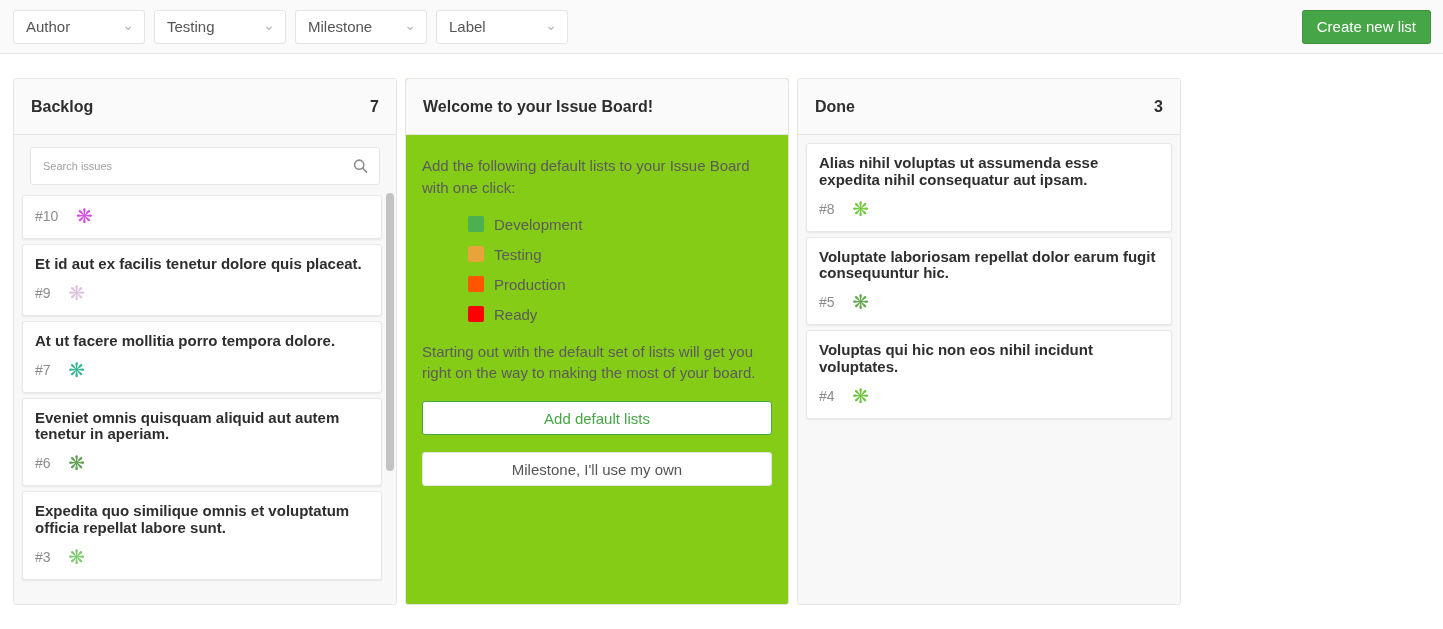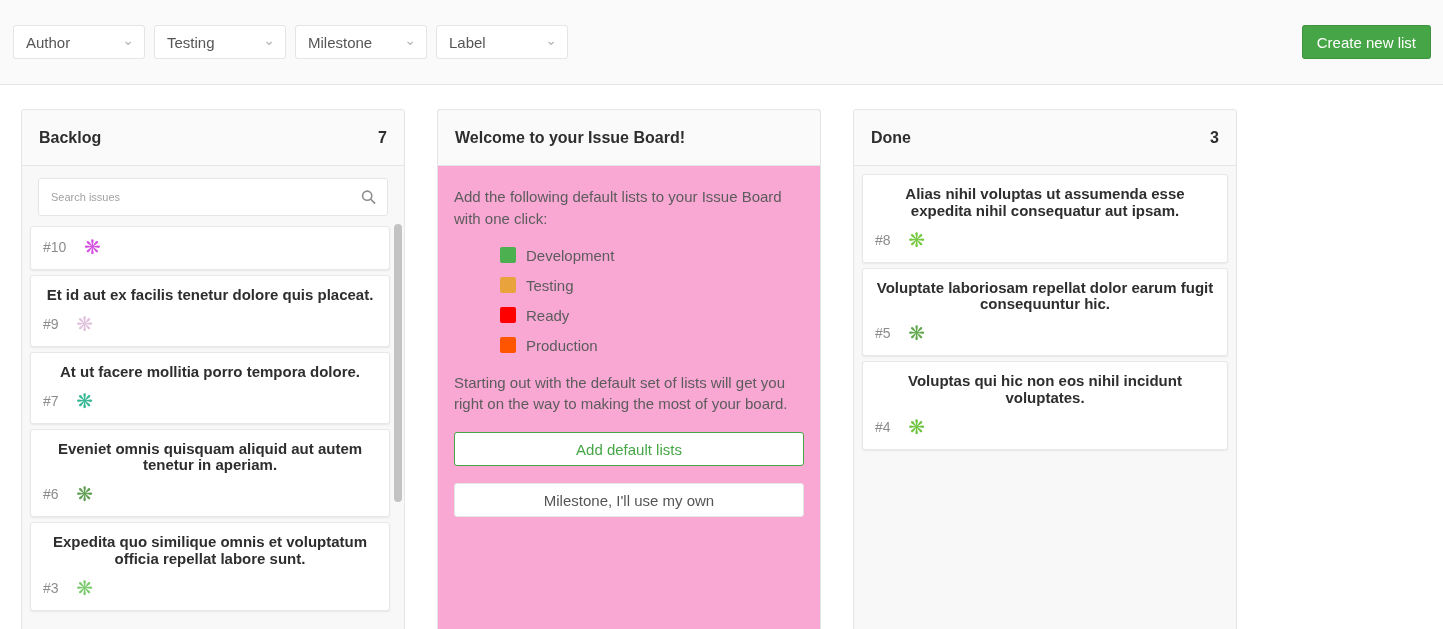--- a/index.html
+++ b/index.html
@@ -7,21 +7,21 @@
     margin: 0; padding: 0;
     width: 1443px; height: 629px;
     background: #fff;
     font-family: "Liberation Sans", "DejaVu Sans", sans-serif;
     color: #2e2e2e;
     overflow: hidden;
   }
 
   
   .filter-bar {
-    height: 85px;
+    height: 54px;
     background: #fafafa;
     border-bottom: 1px solid #e5e5e5;
     display: flex;
     align-items: center;
     padding: 0 12px 0 13px;
   }
   .dropdown {
     width: 132px; height: 34px;
     background: #fff;
     border: 1px solid #e5e5e5;
@@ -40,36 +40,35 @@
     border: 1px solid rgba(0,0,0,0.1);
     border-radius: 3px;
     color: #fff; font-size: 15px;
     font-family: Liberation Sans, sans-serif;
     cursor: pointer;
   }
 
   
   .board {
     display: flex;
-    gap: 32px;
+    gap: 8px;
     padding: 24px 13px 0;
     align-items: flex-start;
-    margin-left: 8px;
   }
   .column {
     width: 384px;
     height: 527px;
     border: 1px solid #e5e5e5;
     border-radius: 3px;
     background: #f8f8f8;
     display: flex;
     flex-direction: column;
     overflow: hidden;
   }
-  .column.white-body { background: #f9a8d4; }
+  .column.white-body { background: #84cc16; }
   .col-header {
     flex: 0 0 56px;
     background: #fafafa;
     border-bottom: 1px solid #e5e5e5;
     display: flex; align-items: center; justify-content: space-between;
     padding: 0 17px;
     font-size: 16px;
   }
   .col-title { font-weight: bold; color: #2e2e2e; }
   .col-count { font-weight: bold; color: #2e2e2e; }
@@ -101,21 +100,20 @@
   }
   .card-list.has-scrollbar { padding-right: 14px; }
   .card {
     background: #fff;
     border: 1px solid #e8e8e8;
     border-radius: 3px;
     box-shadow: 0 1px 2px rgba(0,0,0,0.07);
     padding: 9px 12px 11px;
     margin-bottom: 5px;
     cursor: pointer;
-    text-align: center;
   }
   .card-title {
     font-weight: bold;
     font-size: 15px;
     line-height: 1.12;
     color: #2e2e2e;
     margin: 2px 0 9px;
   }
   .card-meta { display: flex; align-items: center; }
   .issue-number { color: #8c8c8c; font-size: 14px; }
@@ -252,26 +250,26 @@
       <div class="default-lists">
         <div class="default-list-item">
           <span class="list-square" style="background-color: rgb(76, 175, 80);"></span>
           <span>Development</span>
         </div>
         <div class="default-list-item">
           <span class="list-square" style="background-color: rgb(232, 163, 61);"></span>
           <span>Testing</span>
         </div>
         <div class="default-list-item">
+          <span class="list-square" style="background-color: rgb(255, 84, 0);"></span>
+          <span>Production</span>
+        </div>
+        <div class="default-list-item">
           <span class="list-square" style="background-color: rgb(254, 0, 0);"></span>
           <span>Ready</span>
-        </div>
-        <div class="default-list-item">
-          <span class="list-square" style="background-color: rgb(255, 84, 0);"></span>
-          <span>Production</span>
         </div>
       </div>
       <p class="welcome-outro">Starting out with the default set of lists will get you right on the way to making the most of your board.</p>
       <button class="welcome-btn primary" style="color: rgb(70, 165, 70); border-color: rgb(70, 165, 70);">Add default lists</button>
       <button class="welcome-btn secondary">Milestone, I'll use my own</button>
     </div>
   </div>
 
   <div class="column">
     <div class="col-header">

